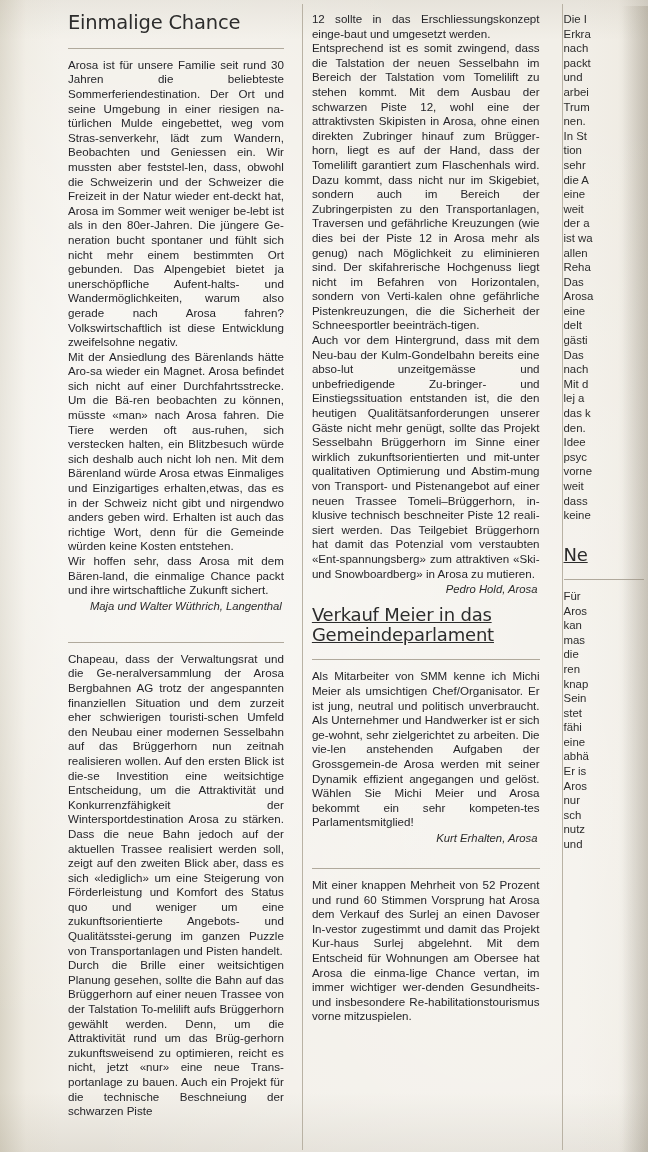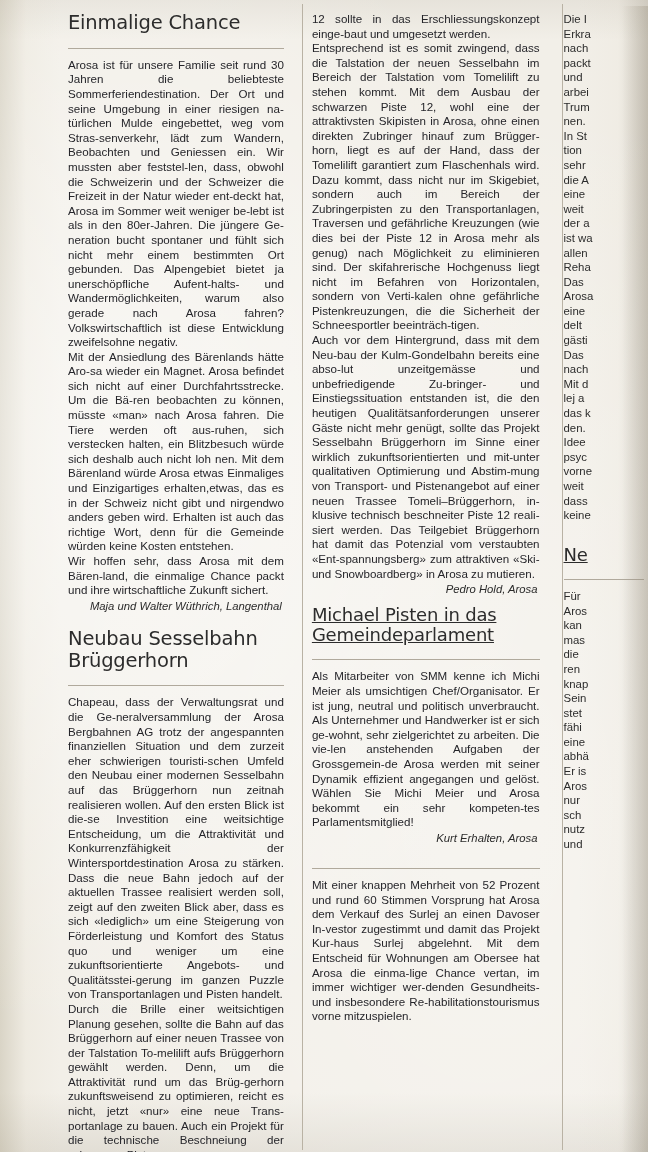--- a/index.html
+++ b/index.html
@@ -140,41 +140,40 @@
         <div class="rule-h"></div>
         <p class="body">Arosa ist für unsere Familie seit rund 30 Jahren die beliebteste Sommerferiendestination. Der Ort und seine Umgebung in einer riesigen na-türlichen Mulde eingebettet, weg vom Stras-senverkehr, lädt zum Wandern, Beobachten und Geniessen ein. Wir mussten aber feststel-len, dass, obwohl die Schweizerin und der Schweizer die Freizeit in der Natur wieder ent-deckt hat, Arosa im Sommer weit weniger be-lebt ist als in den 80er-Jahren. Die jüngere Ge-neration bucht spontaner und fühlt sich nicht mehr einem bestimmten Ort gebunden. Das Alpengebiet bietet ja unerschöpfliche Aufent-halts- und Wandermöglichkeiten, warum also gerade nach Arosa fahren? Volkswirtschaftlich ist diese Entwicklung zweifelsohne negativ.</p>
         <p class="body">Mit der Ansiedlung des Bärenlands hätte Aro-sa wieder ein Magnet. Arosa befindet sich nicht auf einer Durchfahrtsstrecke. Um die Bä-ren beobachten zu können, müsste «man» nach Arosa fahren. Die Tiere werden oft aus-ruhen, sich verstecken halten, ein Blitzbesuch würde sich deshalb auch nicht loh nen. Mit dem Bärenland würde Arosa etwas Einmaliges und Einzigartiges erhalten,etwas, das es in der Schweiz nicht gibt und nirgendwo anders geben wird. Erhalten ist auch das richtige Wort, denn für die Gemeinde würden keine Kosten entstehen.</p>
         <p class="body">Wir hoffen sehr, dass Arosa mit dem Bären-land, die einmalige Chance packt und ihre wirtschaftliche Zukunft sichert.</p>
         <p class="sig">Maja und Walter Wüthrich, Langenthal</p>
       </article>
 
       <div class="spacer-16"></div>
 
       <article>
-        <h2 class="headline hl-big">Neubau Sesselbahn Brüggerhorn</h2>
         <div class="rule-h"></div>
         <p class="body">Chapeau, dass der Verwaltungsrat und die Ge-neralversammlung der Arosa Bergbahnen AG trotz der angespannten finanziellen Situation und dem zurzeit eher schwierigen touristi-schen Umfeld den Neubau einer modernen Sesselbahn auf das Brüggerhorn nun zeitnah realisieren wollen. Auf den ersten Blick ist die-se Investition eine weitsichtige Entscheidung, um die Attraktivität und Konkurrenzfähigkeit der Wintersportdestination Arosa zu stärken. Dass die neue Bahn jedoch auf der aktuellen Trassee realisiert werden soll, zeigt auf den zweiten Blick aber, dass es sich «lediglich» um eine Steigerung von Förderleistung und Komfort des Status quo und weniger um eine zukunftsorientierte Angebots- und Qualitätsstei-gerung im ganzen Puzzle von Transportanlagen und Pisten handelt.</p>
         <p class="body">Durch die Brille einer weitsichtigen Planung gesehen, sollte die Bahn auf das Brüggerhorn auf einer neuen Trassee von der Talstation To-melilift aufs Brüggerhorn gewählt werden. Denn, um die Attraktivität rund um das Brüg-gerhorn zukunftsweisend zu optimieren, reicht es nicht, jetzt «nur» eine neue Trans-portanlage zu bauen. Auch ein Projekt für die technische Beschneiung der schwarzen Piste</p>
       </article>
 
     </div>
 
     <div class="col col-2">
 
       <article>
         <p class="body">12 sollte in das Erschliessungskonzept einge-baut und umgesetzt werden.</p>
         <p class="body">Entsprechend ist es somit zwingend, dass die Talstation der neuen Sesselbahn im Bereich der Talstation vom Tomelilift zu stehen kommt. Mit dem Ausbau der schwarzen Piste 12, wohl eine der attraktivsten Skipisten in Arosa, ohne einen direkten Zubringer hinauf zum Brügger-horn, liegt es auf der Hand, dass der Tomelilift garantiert zum Flaschenhals wird. Dazu kommt, dass nicht nur im Skigebiet, sondern auch im Bereich der Zubringerpisten zu den Transportanlagen, Traversen und gefährliche Kreuzungen (wie dies bei der Piste 12 in Arosa mehr als genug) nach Möglichkeit zu eliminieren sind. Der skifahrerische Hochgenuss liegt nicht im Befahren von Horizontalen, sondern von Verti-kalen ohne gefährliche Pistenkreuzungen, die die Sicherheit der Schneesportler beeinträch-tigen.</p>
         <p class="body">Auch vor dem Hintergrund, dass mit dem Neu-bau der Kulm-Gondelbahn bereits eine abso-lut unzeitgemässe und unbefriedigende Zu-bringer- und Einstiegssituation entstanden ist, die den heutigen Qualitätsanforderungen unserer Gäste nicht mehr genügt, sollte das Projekt Sesselbahn Brüggerhorn im Sinne einer wirklich zukunftsorientierten und mit-unter qualitativen Optimierung und Abstim-mung von Transport- und Pistenangebot auf einer neuen Trassee Tomeli–Brüggerhorn, in-klusive technisch beschneiter Piste 12 reali-siert werden. Das Teilgebiet Brüggerhorn hat damit das Potenzial vom verstaubten «Ent-spannungsberg» zum attraktiven «Ski- und Snowboardberg» in Arosa zu mutieren.</p>
         <p class="sig">Pedro Hold, Arosa</p>
       </article>
 
       <div class="spacer-10"></div>
 
       <article>
-        <h2 class="headline hl-mid">Michael Pisten in das Gemeindeparlament</h2>
+        <h2 class="headline hl-mid">Verkauf Meier in das Gemeindeparlament</h2>
         <div class="rule-h"></div>
         <p class="body">Als Mitarbeiter von SMM kenne ich Michi Meier als umsichtigen Chef/Organisator. Er ist jung, neutral und politisch unverbraucht. Als Unternehmer und Handwerker ist er sich ge-wohnt, sehr zielgerichtet zu arbeiten. Die vie-len anstehenden Aufgaben der Grossgemein-de Arosa werden mit seiner Dynamik effizient angegangen und gelöst. Wählen Sie Michi Meier und Arosa bekommt ein sehr kompeten-tes Parlamentsmitglied!</p>
         <p class="sig">Kurt Erhalten, Arosa</p>
       </article>
 
       <div class="spacer-10"></div>
 
       <article>
         <div class="rule-h"></div>
         <p class="body">Mit einer knappen Mehrheit von 52 Prozent und rund 60 Stimmen Vorsprung hat Arosa dem Verkauf des Surlej an einen Davoser In-vestor zugestimmt und damit das Projekt Kur-haus Surlej abgelehnt. Mit dem Entscheid für Wohnungen am Obersee hat Arosa die einma-lige Chance vertan, im immer wichtiger wer-denden Gesundheits- und insbesondere Re-habilitationstourismus vorne mitzuspielen.</p>

